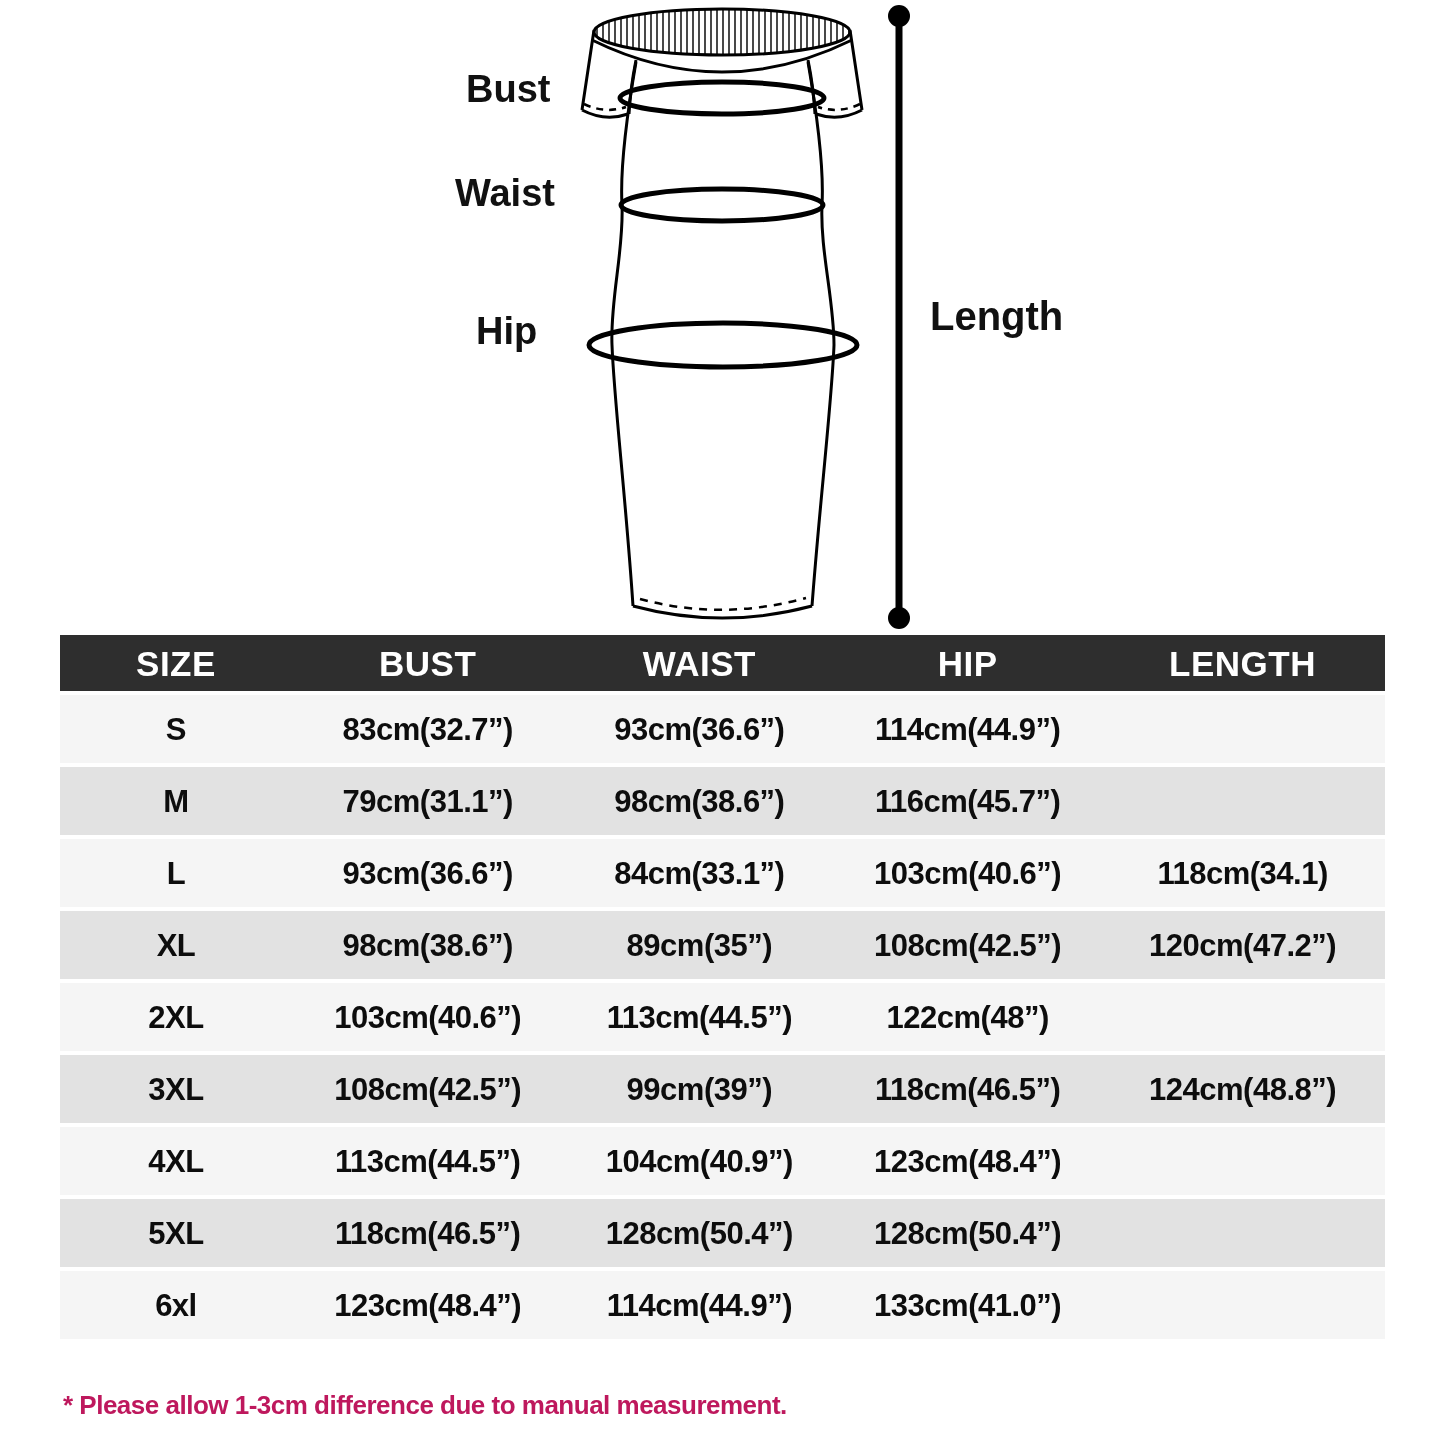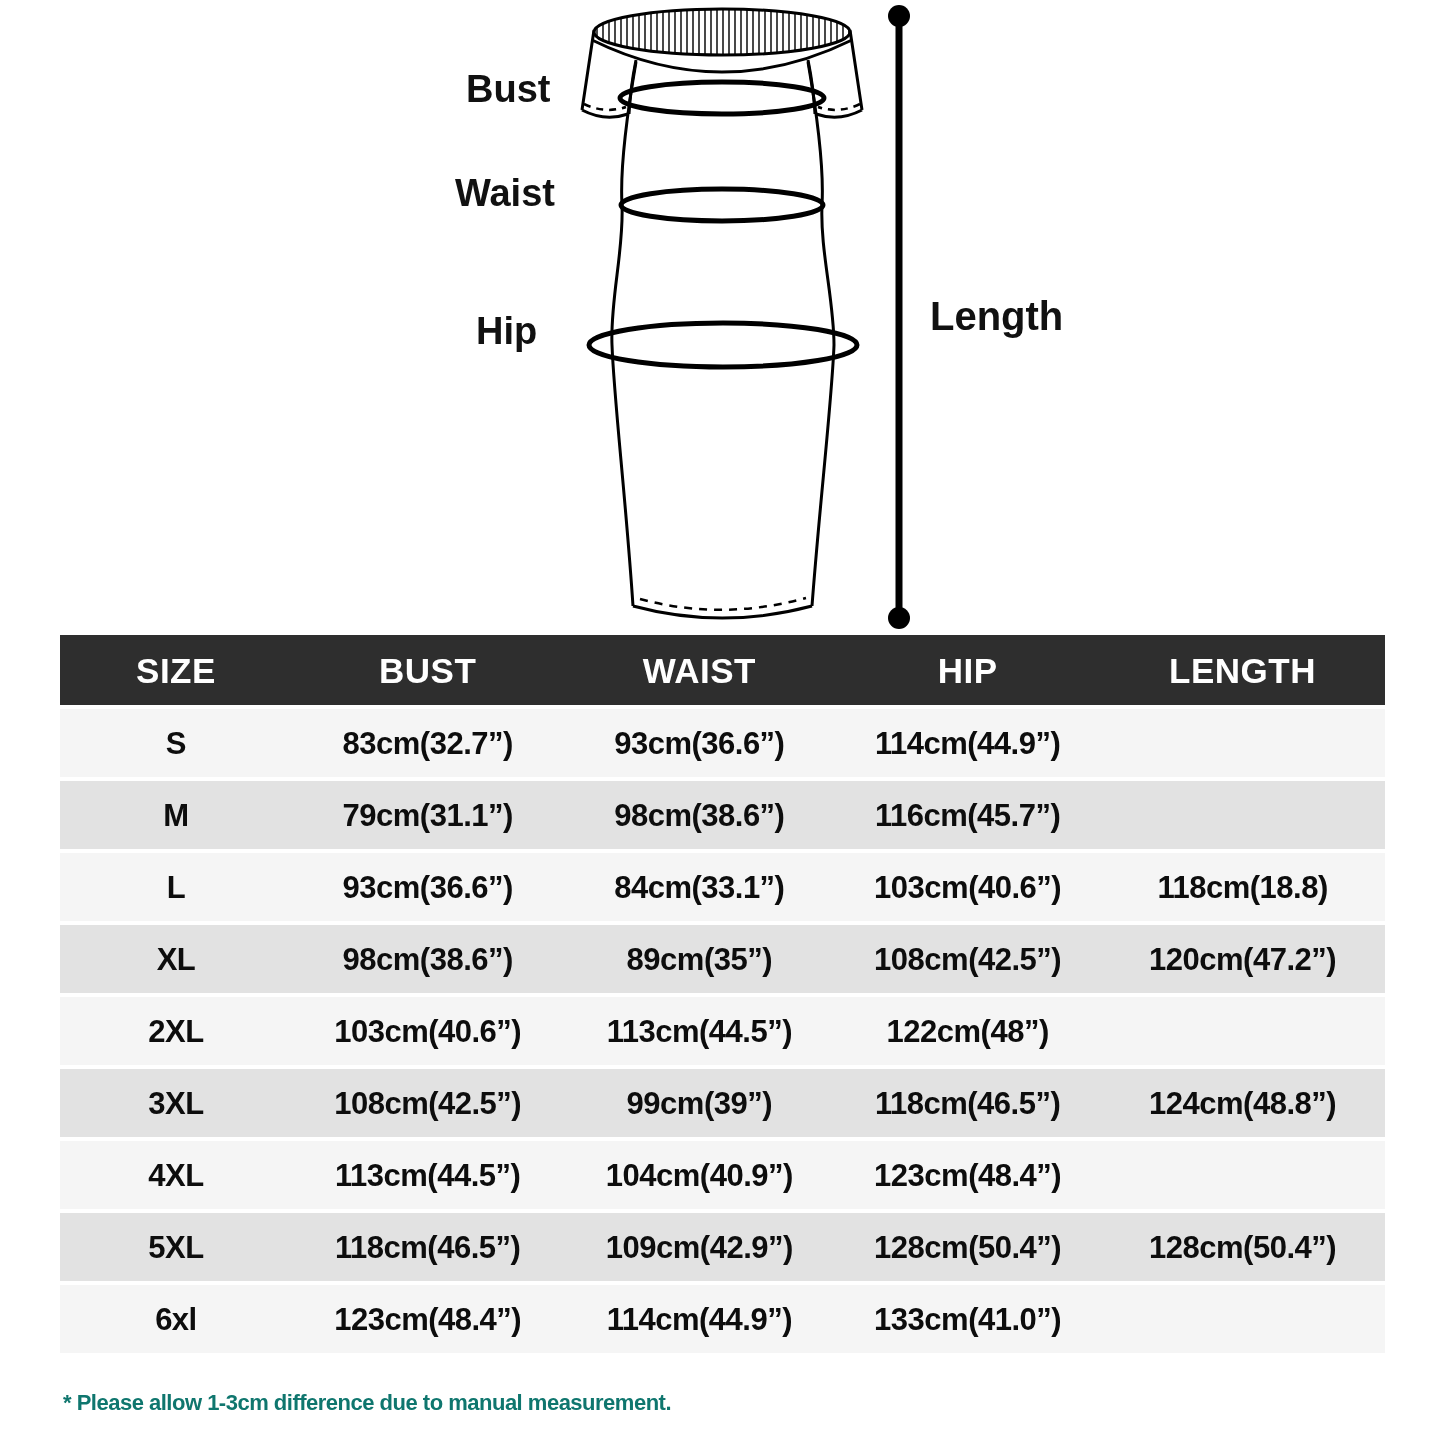--- a/index.html
+++ b/index.html
@@ -44,21 +44,21 @@
   }
   .trow {
     display: grid;
     grid-template-columns: 17.5% 20.5% 20.5% 20% 21.5%;
     align-items: center;
     height: 68px;
     margin-bottom: 4px;
   }
   .trow.header-row {
     background: #2e2e2e;
-    height: 70px;
+    height: 56px;
   }
   #table-body .trow:nth-child(odd)  { background: #f5f5f5; }
   #table-body .trow:nth-child(even) { background: #e2e2e2; }
   .cell {
     text-align: center;
     font-weight: 700;
     font-size: 31px;
     color: #0d0d0d;
     font-stretch: condensed;
     letter-spacing: -0.5px;
@@ -66,22 +66,22 @@
   }
   .header-row .cell {
     color: #ffffff;
     font-size: 35px;
     letter-spacing: 0.5px;
   }
   #measure-note {
     position: absolute;
     left: 63px; top: 1390px;
     font-weight: 700;
-    font-size: 22px;
-    color: #0f766e;
+    font-size: 26px;
+    color: #be185d;
     font-stretch: condensed;
     letter-spacing: -0.5px;
   }
 </style>
 </head>
 <body>
 
 <div id="page">
 
   <div id="diagram">
@@ -142,21 +142,21 @@
           <div class="cell">M</div>
           <div class="cell">79cm(31.1”)</div>
           <div class="cell">98cm(38.6”)</div>
           <div class="cell">116cm(45.7”)</div>
         </div>
         <div class="trow">
           <div class="cell">L</div>
           <div class="cell">93cm(36.6”)</div>
           <div class="cell">84cm(33.1”)</div>
           <div class="cell">103cm(40.6”)</div>
-          <div class="cell">118cm(18.8)</div>
+          <div class="cell">118cm(34.1)</div>
         </div>
         <div class="trow">
           <div class="cell">XL</div>
           <div class="cell">98cm(38.6”)</div>
           <div class="cell">89cm(35”)</div>
           <div class="cell">108cm(42.5”)</div>
           <div class="cell">120cm(47.2”)</div>
         </div>
         <div class="trow">
           <div class="cell">2XL</div>
@@ -173,21 +173,20 @@
         </div>
         <div class="trow">
           <div class="cell">4XL</div>
           <div class="cell">113cm(44.5”)</div>
           <div class="cell">104cm(40.9”)</div>
           <div class="cell">123cm(48.4”)</div>
         </div>
         <div class="trow">
           <div class="cell">5XL</div>
           <div class="cell">118cm(46.5”)</div>
-          <div class="cell">109cm(42.9”)</div>
           <div class="cell">128cm(50.4”)</div>
           <div class="cell">128cm(50.4”)</div>
         </div>
         <div class="trow">
           <div class="cell">6xl</div>
           <div class="cell">123cm(48.4”)</div>
           <div class="cell">114cm(44.9”)</div>
           <div class="cell">133cm(41.0”)</div>
         </div>
       </div>

